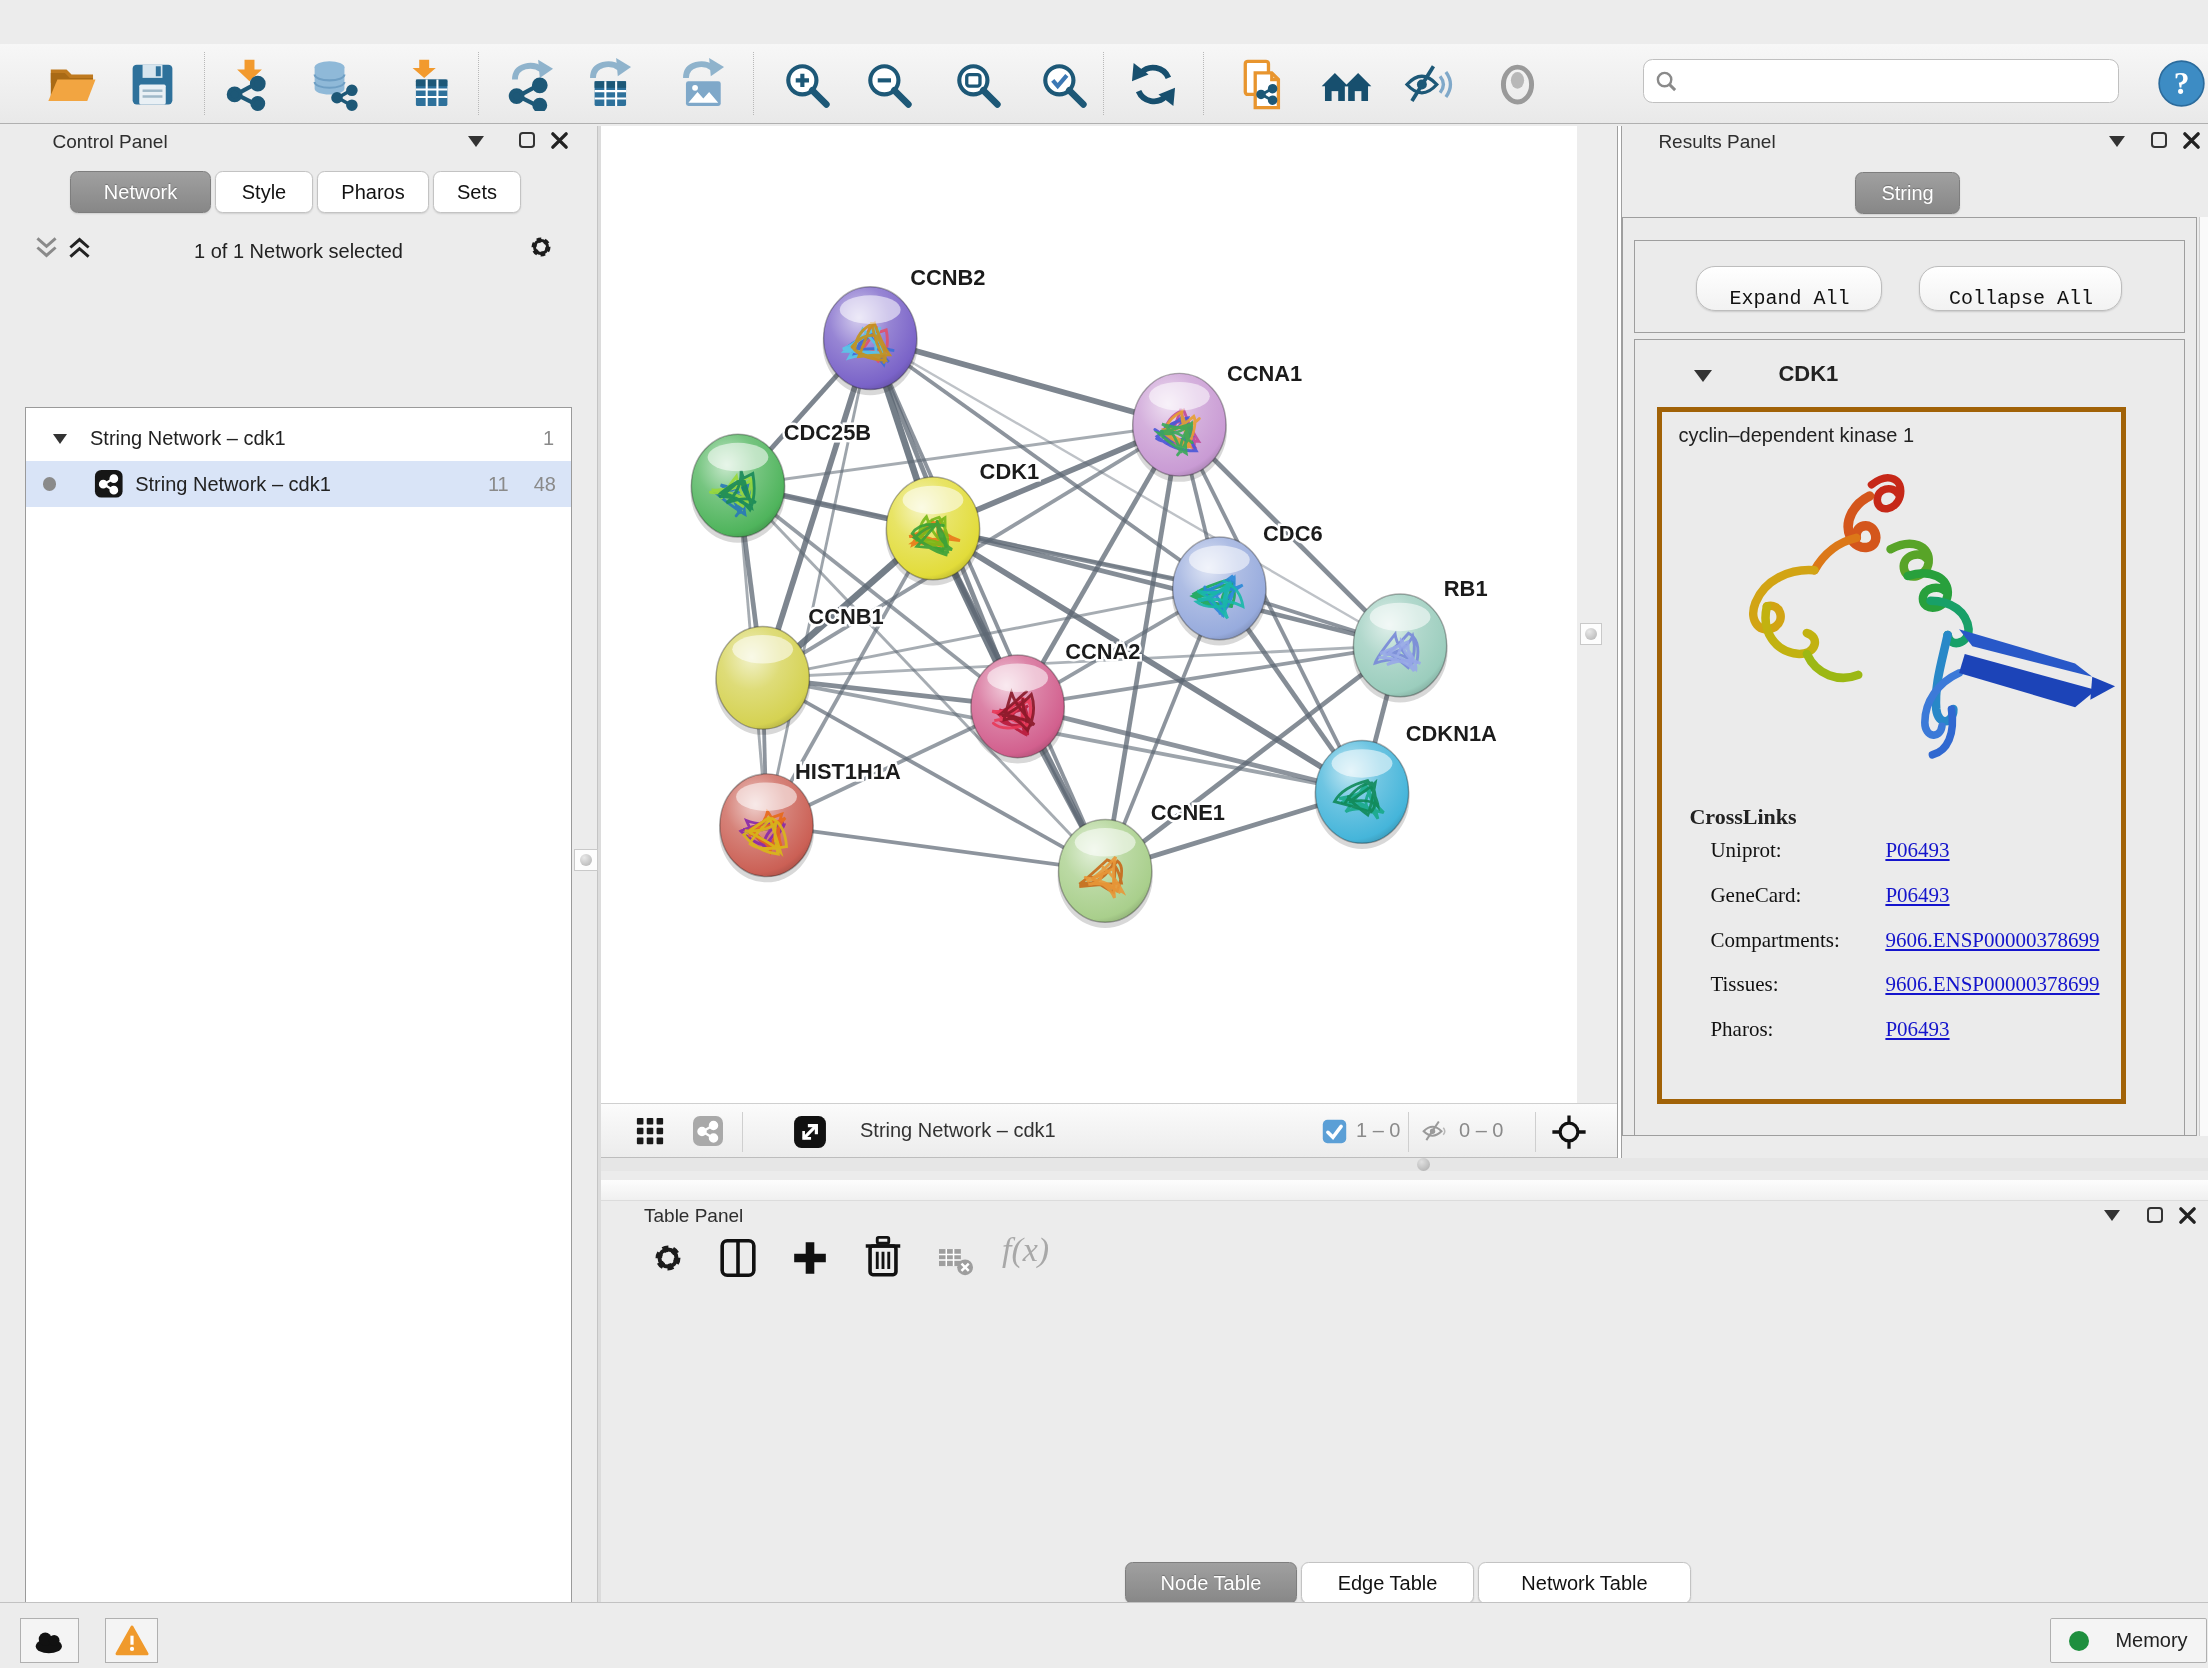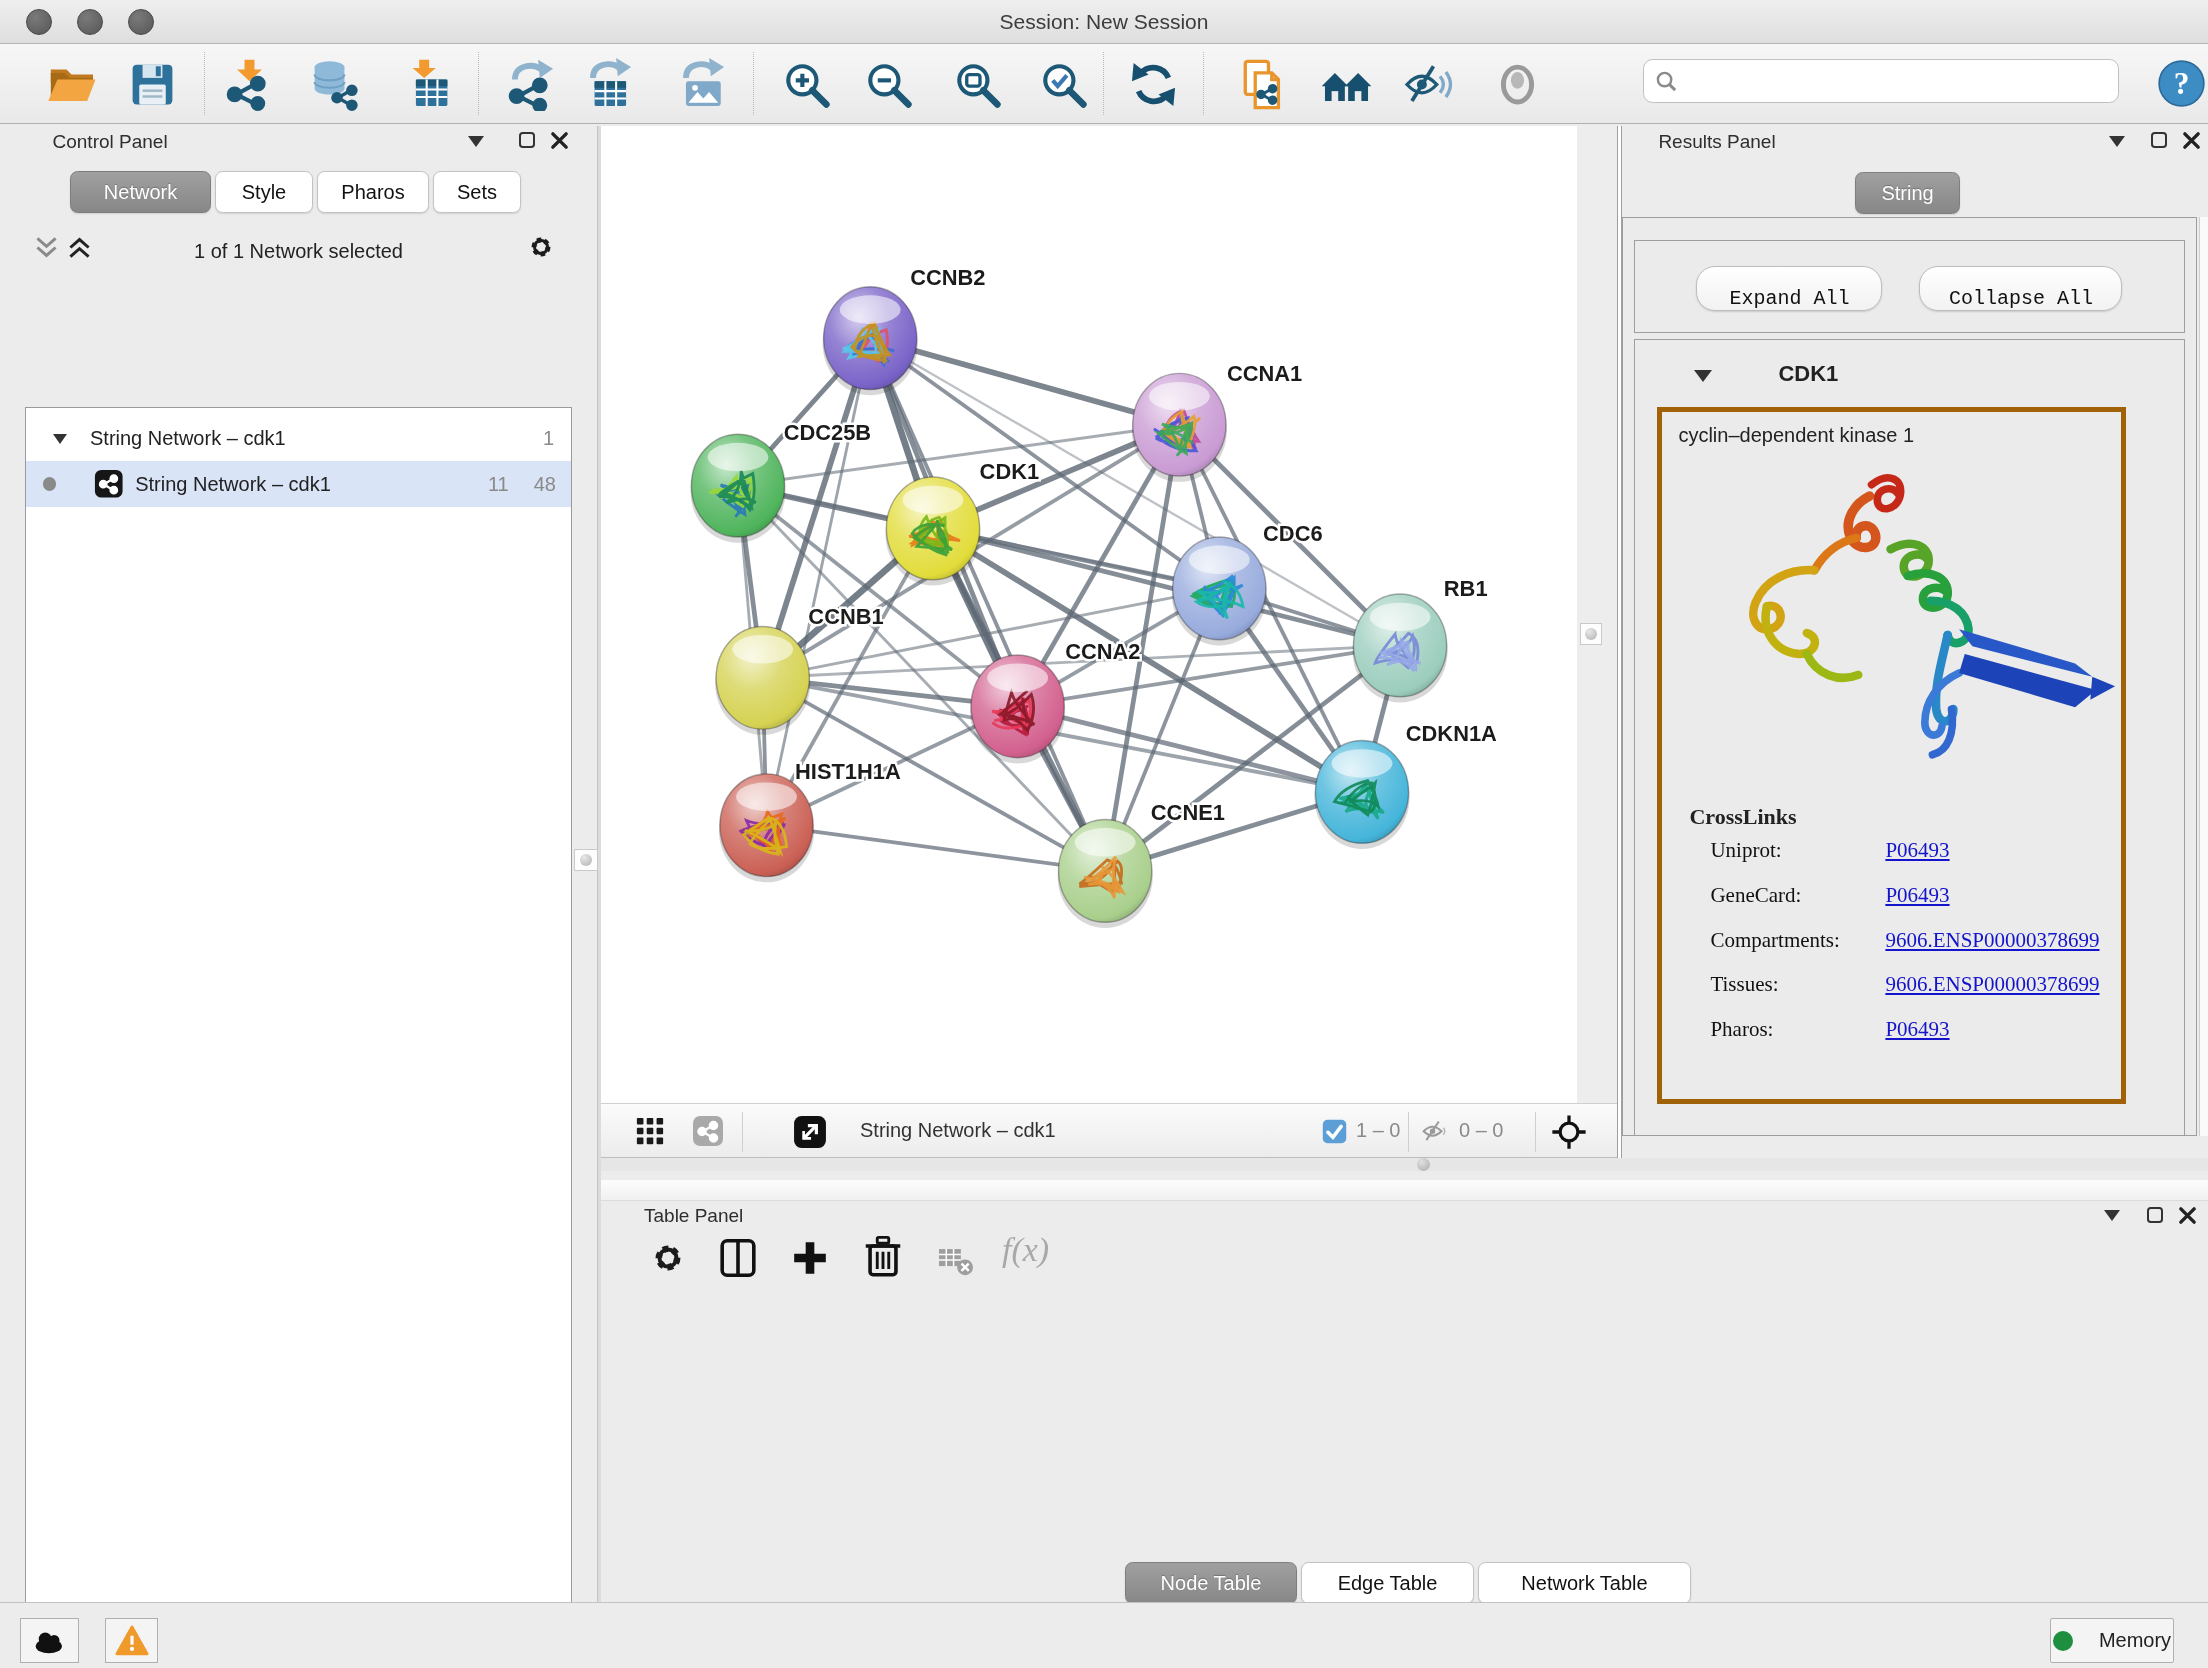--- a/index.html
+++ b/index.html
@@ -63,26 +63,20 @@
   
   .statusbar { left:0; top:1602px; width:2208px; height:67px; background:#ececec; border-top:1px solid #c2c2c2; }
   .sb-btn { top:15px; height:45px; background:#f4f4f4; border:1.4px solid #b0b0b0;
     display:flex; align-items:center; justify-content:center; }
 </style>
 </head>
 <body>
 
 <div class="app">
 
-  <div class="abs titlebar">
-    <div class="abs tl-dot" style="left:26px"></div>
-    <div class="abs tl-dot" style="left:77px"></div>
-    <div class="abs tl-dot" style="left:128px"></div>
-    <div class="abs win-title">Session: New Session</div>
-  </div>
 
   <div class="abs toolbar">
 
     <svg class="abs tbicon" style="left:45px" viewBox="0 0 64 64">
       <path d="M7 14h19l6 6h26v10H7z" fill="#bf7a1f"></path>
       <path d="M7 52V18h17l6 6h28v4H16L7 52z" fill="#a96a15"></path>
       <path d="M4 52 L15 26 h46 l-10 26z" fill="#f2a541"></path>
     </svg>
 
     <svg class="abs tbicon" style="left:126px" viewBox="0 0 64 64">
@@ -727,20 +721,20 @@
         <circle cx="39" cy="24" r="9" fill="#111"></circle>
       </svg>
     </div>
     <div class="abs sb-btn" style="left:105px;width:53px">
       <svg width="34" height="32" viewBox="0 0 64 60">
         <path d="M32 4 L60 54 H4z" fill="#f09a2c" stroke="#f09a2c" stroke-width="6" stroke-linejoin="round"></path>
         <rect x="29" y="20" width="6" height="17" fill="#fff"></rect>
         <circle cx="32" cy="45" r="4" fill="#fff"></circle>
       </svg>
     </div>
-    <div class="abs sb-btn" style="left:2050px;width:124px;border-radius:1.9px;gap:26px">
+    <div class="abs sb-btn" style="left:2050px;width:157px;border-radius:1.9px;gap:26px">
       <span style="width:20px;height:20px;border-radius:50%;background:#1e8f3e"></span>
       <span style="font-size:20px">Memory</span>
     </div>
   </div>
 
 </div>
 
 
 </body></html>

